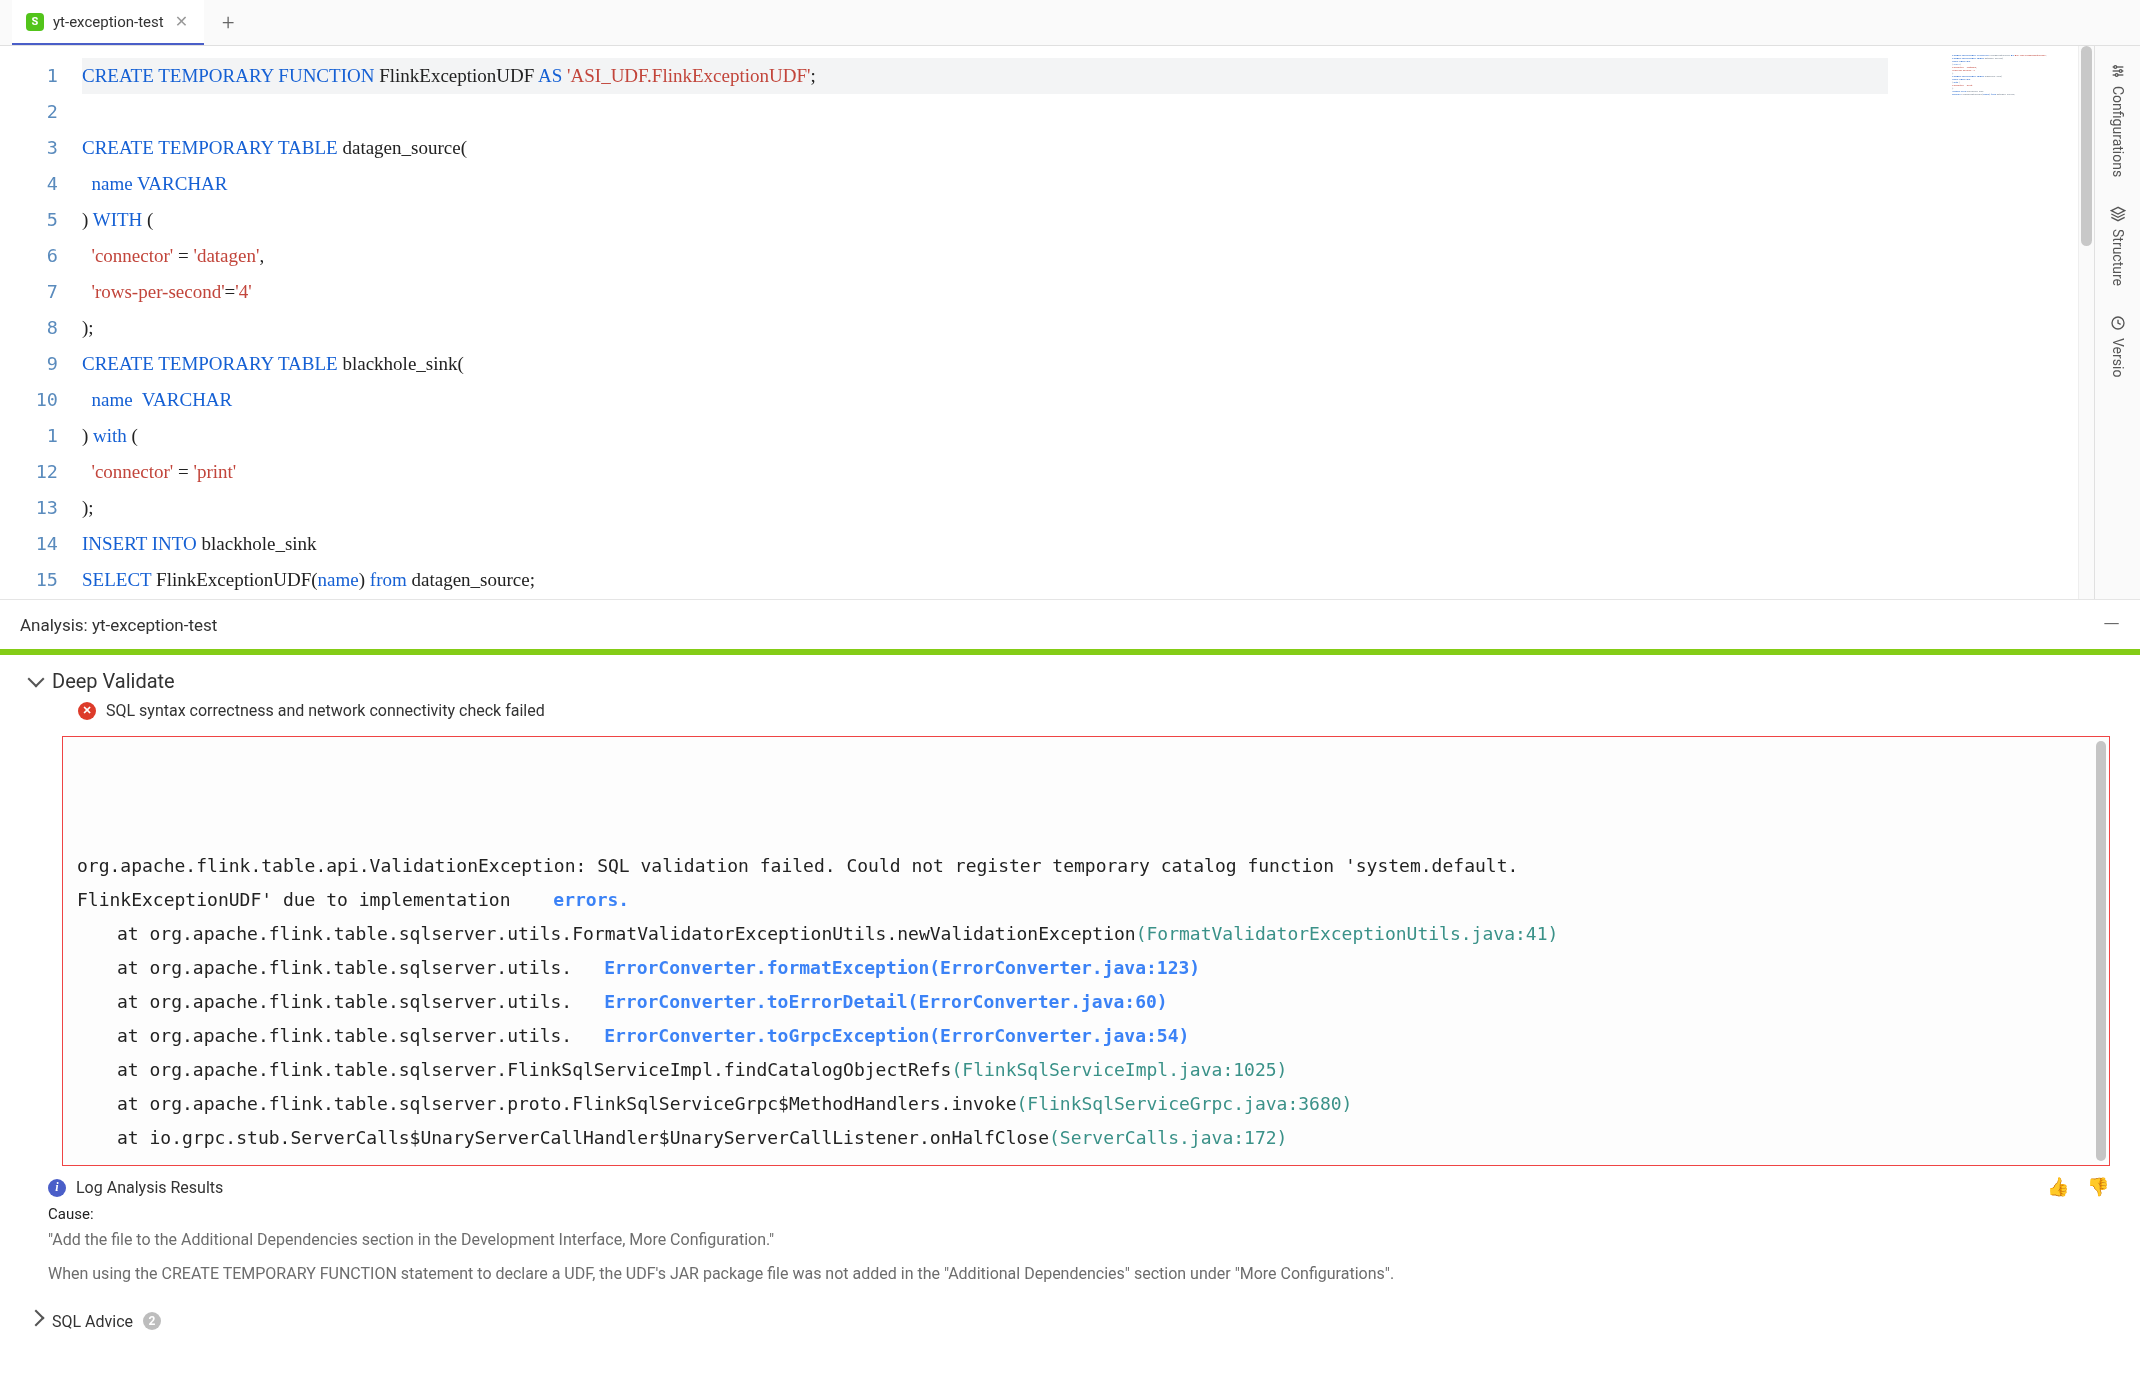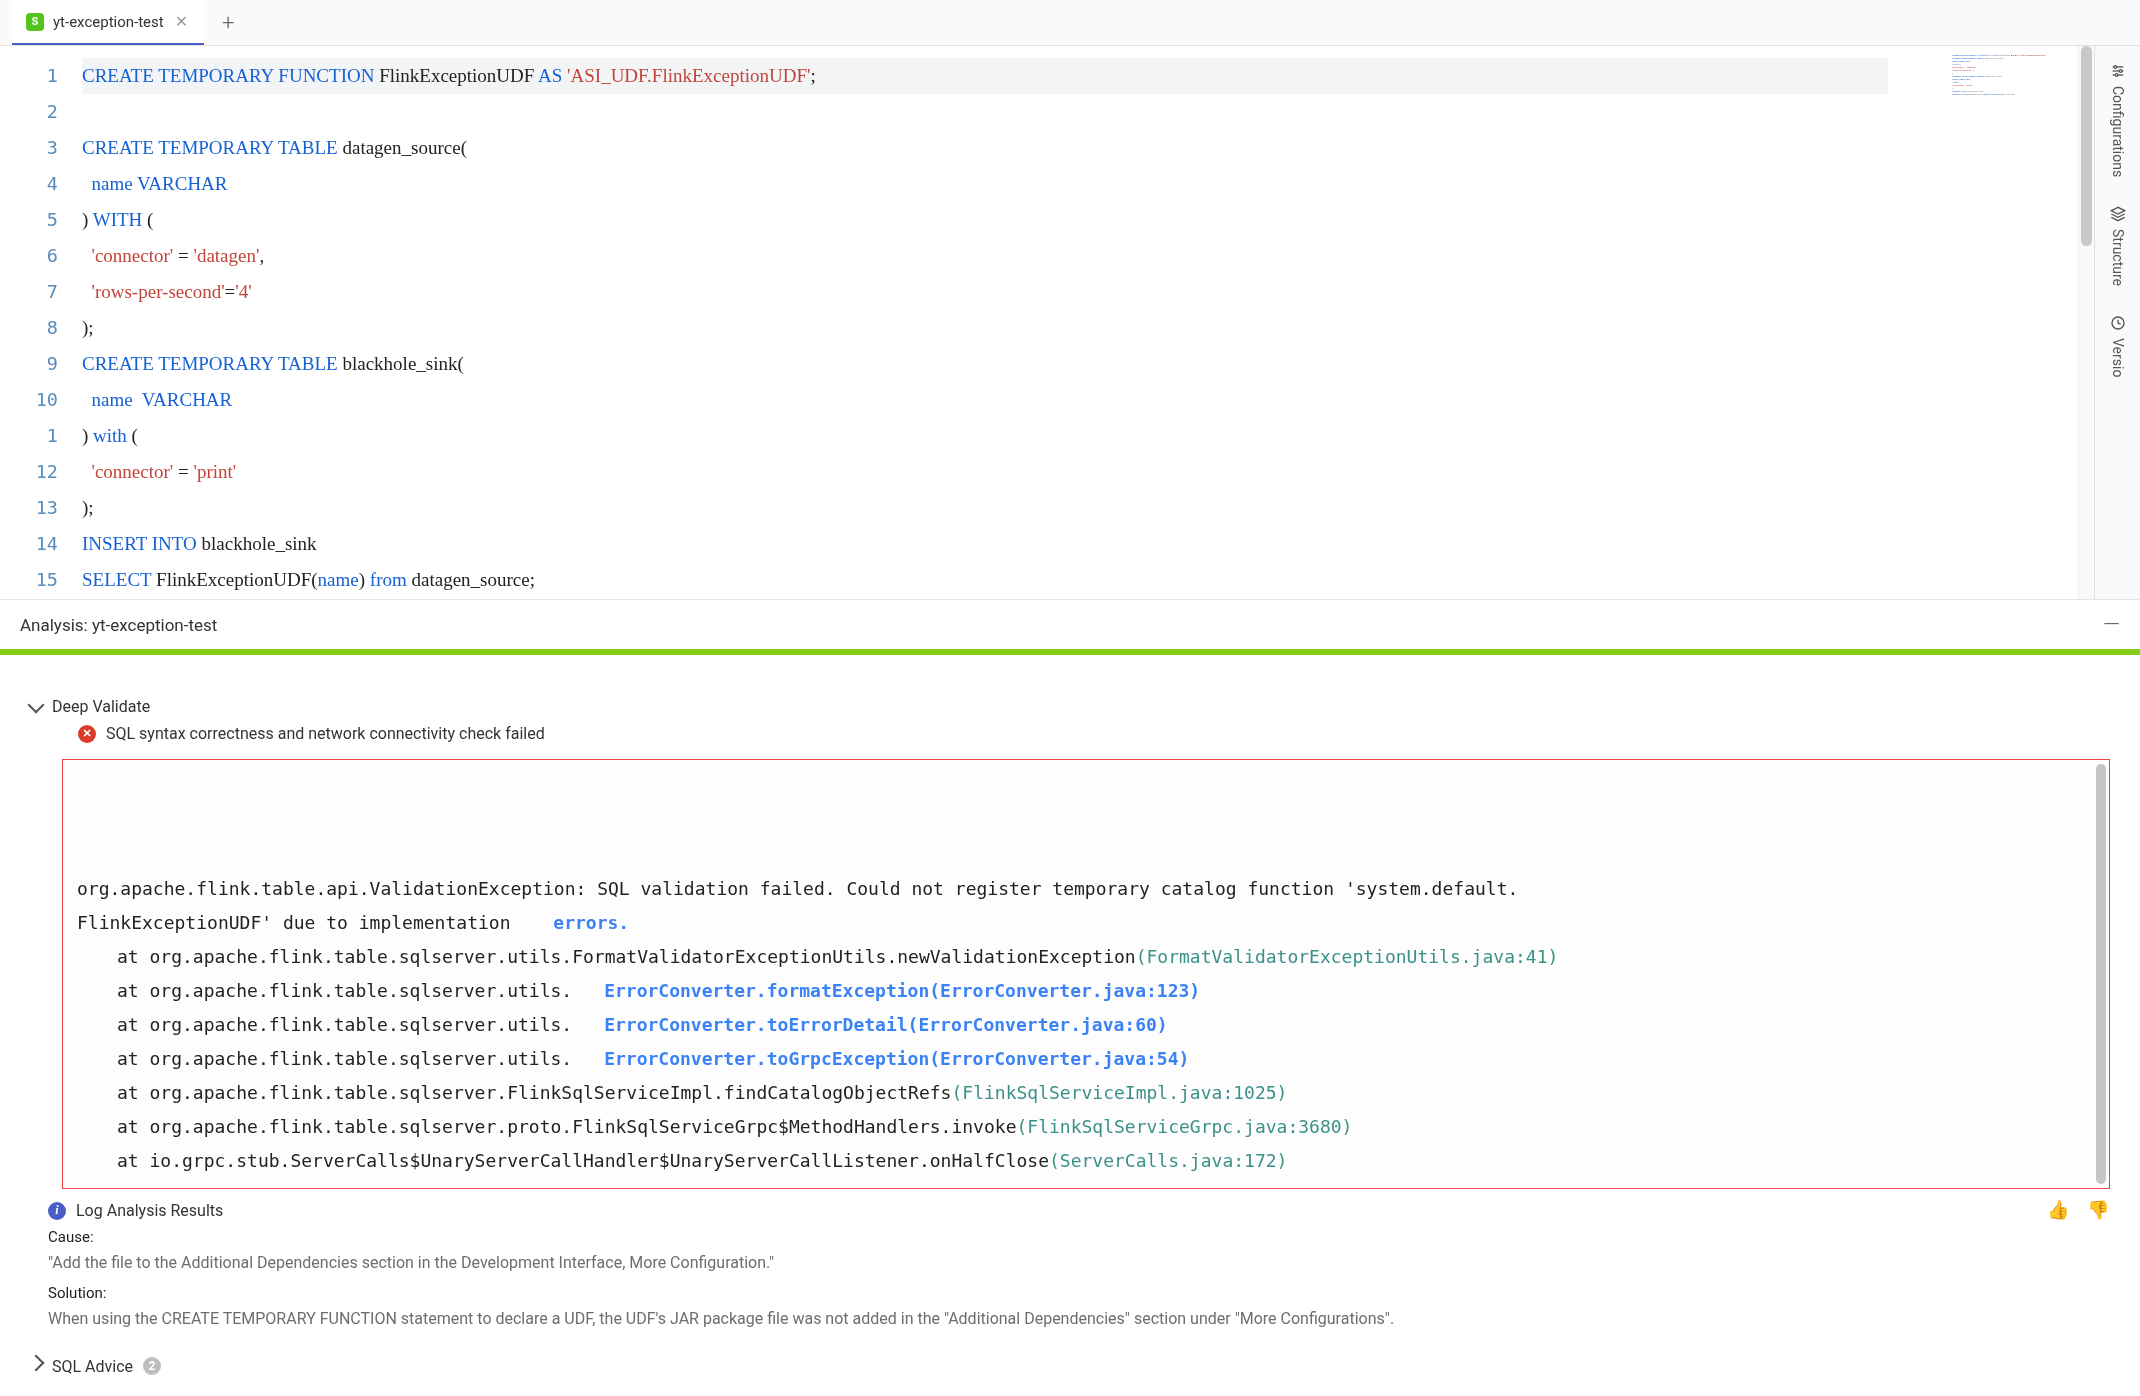--- a/index.html
+++ b/index.html
@@ -159,24 +159,23 @@
     overflow: auto;
     padding: 0 0 10px 0;
   }
   .section {
     padding: 14px 30px 6px 30px;
   }
   .section-title {
     display: flex;
     align-items: center;
     gap: 10px;
-    font-size: 16px;
+    font-size: 20px;
     color: #333;
     cursor: pointer;
-    margin-top: 28px;
   }
   .chev {
     display:inline-block; width:12px; height:12px;
     border-right: 2px solid #555; border-bottom: 2px solid #555;
     transform: rotate(45deg); margin-top:-4px;
   }
   .chev.closed { transform: rotate(-45deg); margin-top:0; }
   .error-row {
     display: flex;
     align-items: center;
@@ -360,21 +359,20 @@
     <div class="feedback">
       <span>👍</span>
       <span>👎</span>
     </div>
     <div class="log-title">
       <span class="info-icon">i</span>
       <span>Log Analysis Results</span>
     </div>
     <div class="la-label">Cause:</div>
     <div class="la-body">"Add the file to the Additional Dependencies section in the Development Interface, More Configuration."</div>
-    <div class="la-label">Solution:</div>
     <div class="la-body">When using the CREATE TEMPORARY FUNCTION statement to declare a UDF, the UDF's JAR package file was not added in the "Additional Dependencies" section under "More Configurations".</div>
   </div>
 
   <div class="advice">
     <span class="chev closed"></span>
     <span>SQL Advice</span>
     <span class="count">2</span>
   </div>
 
 </div>

